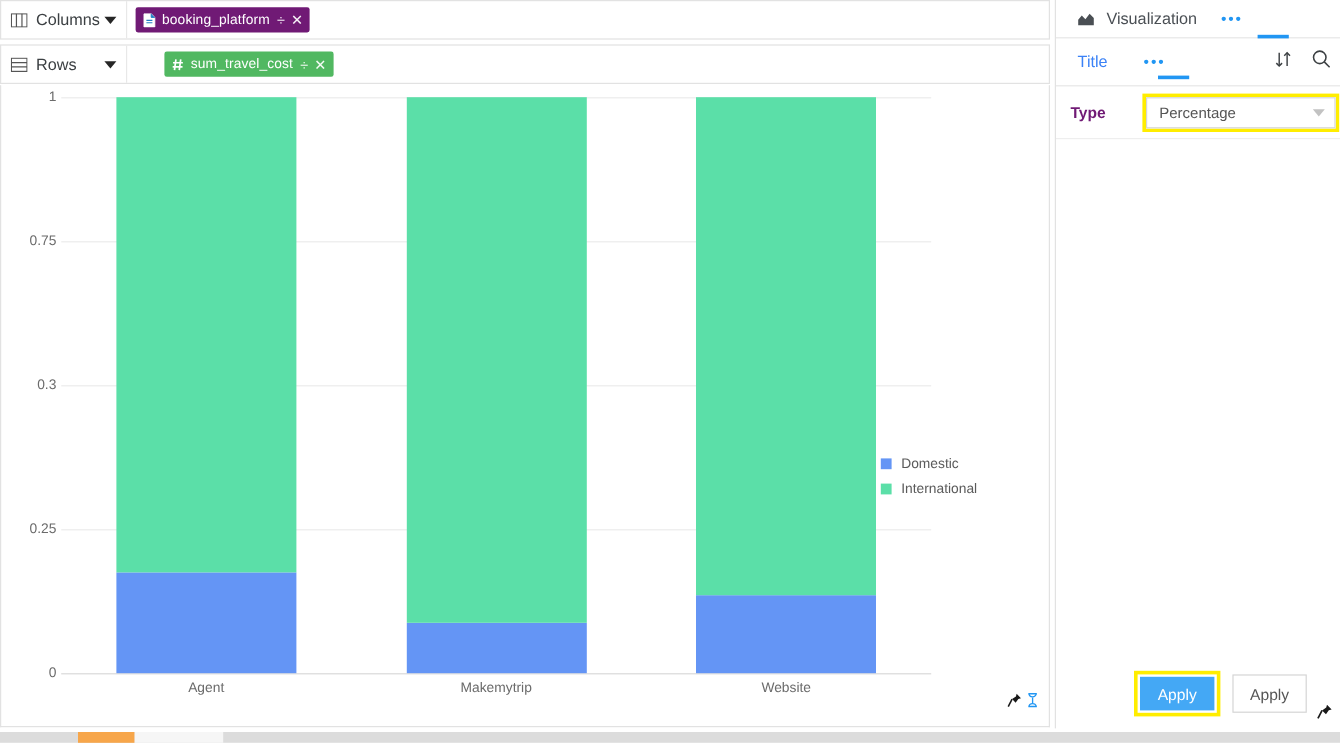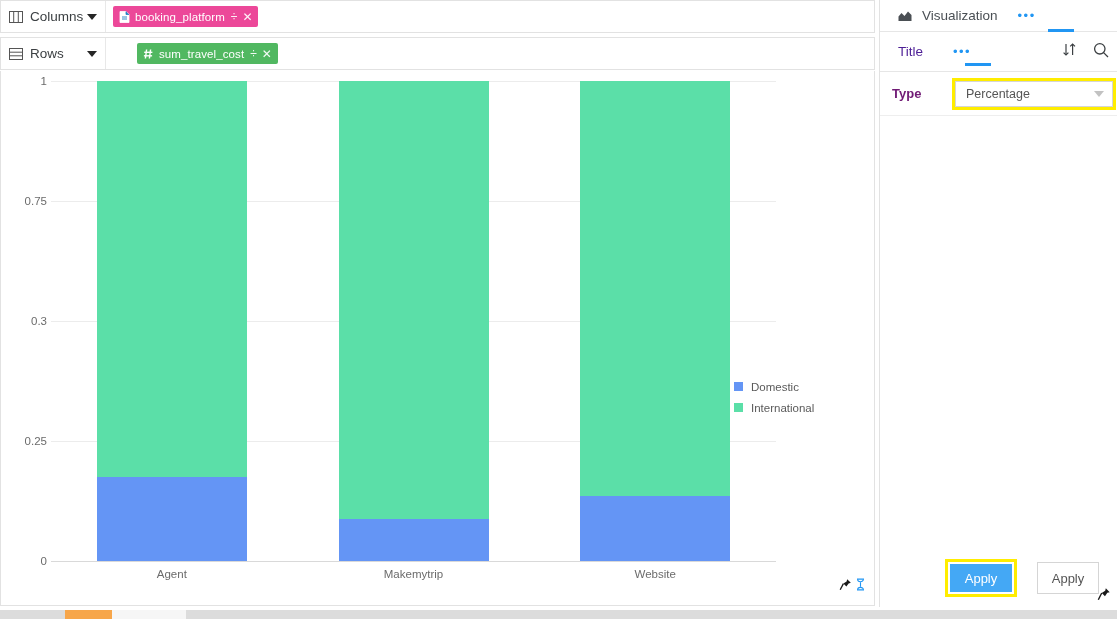--- a/index.html
+++ b/index.html
@@ -73,21 +73,21 @@
     padding: 0 6px;
     color: #ffffff;
     font-size: 11.5px;
     white-space: nowrap;
     cursor: pointer;
   }
   .pill .p-icon { margin-right: 5px; display:inline-flex; align-items:center; }
   .pill .p-name { margin-right: 6px; letter-spacing: .1px; }
   .pill .p-drag { margin-right: 5px; opacity: .92; font-size: 12px; line-height: 1; }
   .pill .p-close { font-size: 12px; line-height: 1; opacity: .95; }
-  .pill-blue { background: #ec4899; }
+  .pill-blue { background: #701a75; }
   .pill-green { background: #51b861; }
 
   
   #chart-area {
     position: absolute;
     left: 0; top: 71px;
     width: 875px; height: 535px;
     border: 1px solid #e2e2e2;
     border-top: none;
     background: #ffffff;
@@ -202,21 +202,21 @@
   }
 
   #title-row {
     position: relative;
     height: 40px;
     border-bottom: 1px solid #e6e6e6;
     display: flex;
     align-items: center;
     padding-left: 18px;
   }
-  #title-row .t-label { font-size: 13.5px; color: #4c1d95; }
+  #title-row .t-label { font-size: 13.5px; color: #3b82f6; }
   #title-row .right-icons {
     position: absolute;
     right: 8px;
     display: flex;
     align-items: center;
     gap: 16px;
   }
 
   #type-row {
     position: relative;
@@ -259,21 +259,21 @@
     border-top: 6px solid #c2c2c2;
   }
 
   #footer-actions {
     position: absolute;
     left: 0; bottom: 14px;
     width: 238px;
     display: flex;
     align-items: center;
     padding-left: 65px;
-    gap: 20px;
+    gap: 10px;
   }
   #apply-wrap {
     border: 3px solid #ffed00;
     padding: 2px;
   }
   #apply-btn {
     background: #44a8f5;
     color: #ffffff;
     border: none;
     width: 62px; height: 28px;

